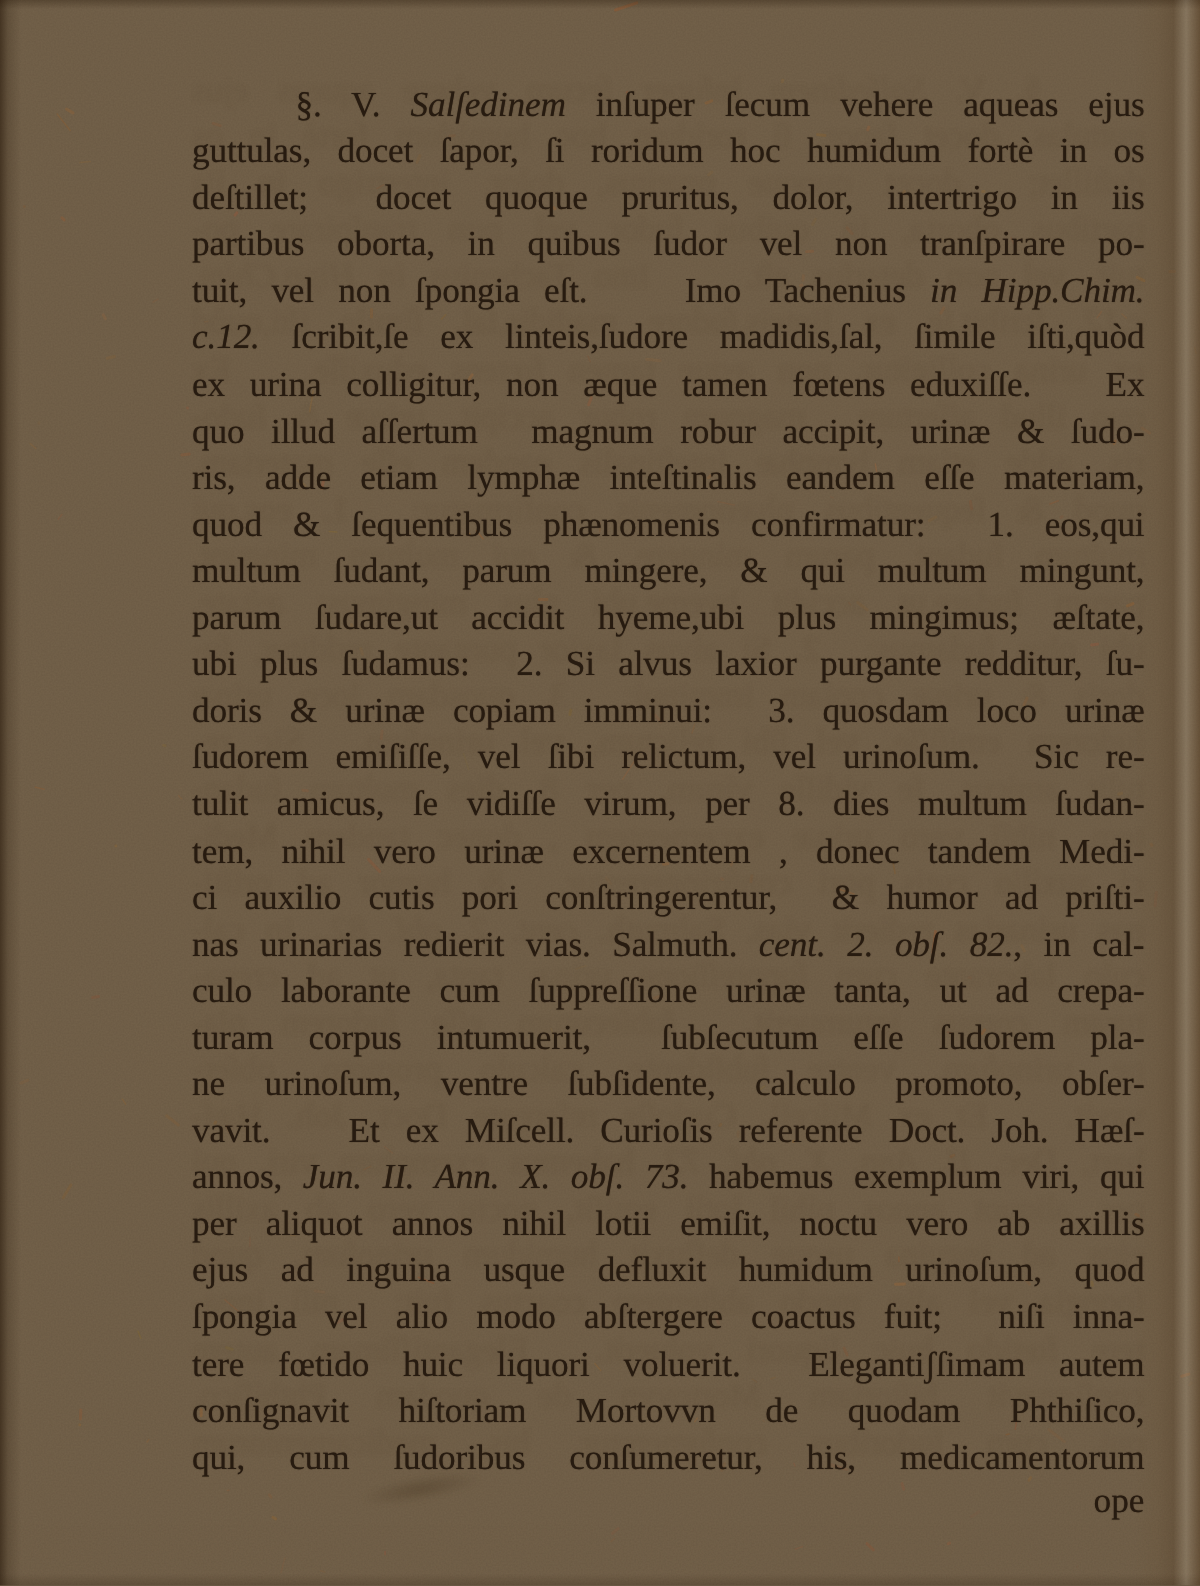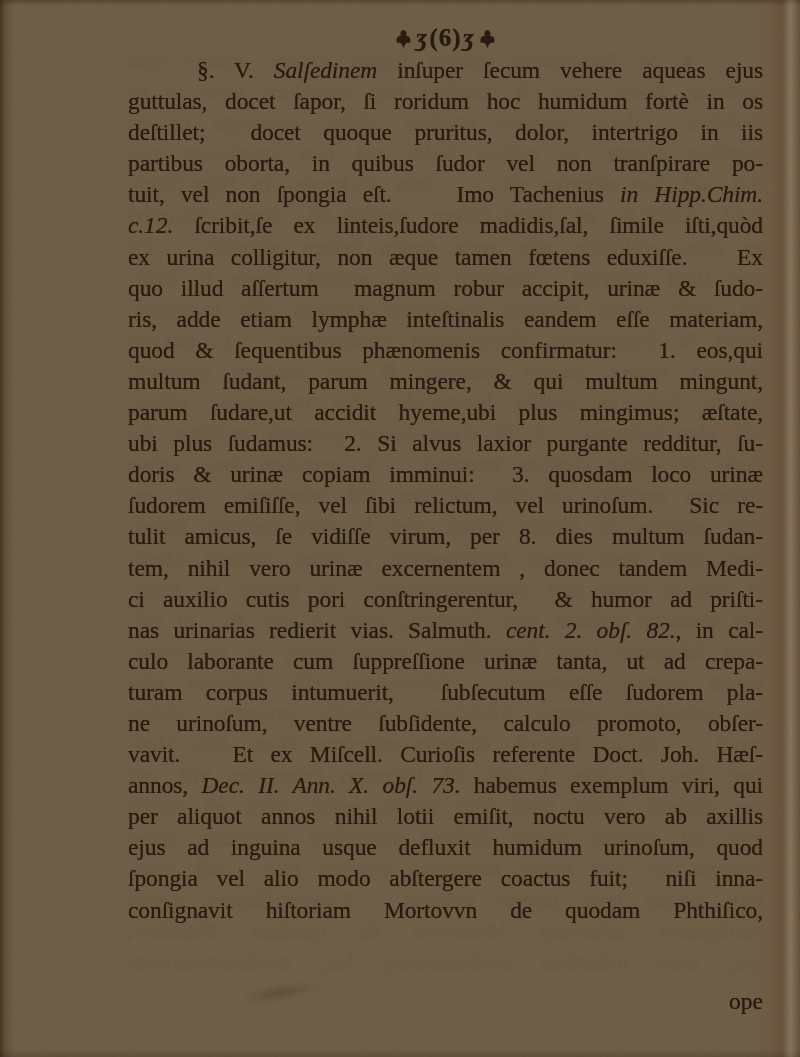--- a/index.html
+++ b/index.html
@@ -289,27 +289,20 @@
       <div class="line"><span>vavit.   Et ex Miſcell. Curioſis referente Doct. Joh. Hæſ-</span></div>
       <div class="line"><span>bart, </span><span class="it">Dec. II. Ann. X. obſ. 73.</span><span> habemus exemplum viri, qui</span></div>
       <div class="line"><span>per aliquot annos nihil lotii emiſit, noctu vero ab axillis</span></div>
       <div class="line"><span>ejus ad inguina usque defluxit humidum urinoſum, quod</span></div>
       <div class="line"><span>ſpongia vel alio modo abſtergere coactus fuit;  niſi inna-</span></div>
       <div class="line"><span>tere fœtido huic liquori voluerit.  Elegantiʃſimam autem</span></div>
       <div class="line"><span>conſignavit hiſtoriam Mortovvn de quodam Phthiſico,</span></div>
       <div class="line"><span>qui, cum ſudoribus conſumeretur, his, medicamentorum</span></div>
     </div>
 
-  <div class="header">
-    <span class="fleur flip"><svg viewBox="0 0 24 26" width="19" height="21">
-          <path d="M12 25 C11 18 7 16 4 17.5 C1.5 12.5 4.5 8 9 8.2 C6.8 5 8.8 1.8 12 1 C15.2 1.8 17.2 5 15 8.2 C19.5 8 22.5 12.5 20 17.5 C17 16 13 18 12 25 Z" fill="#2a1c10"></path>
-        </svg></span><span class="curl">ʒ</span><span>(6)</span><span class="curl">ʒ</span><span class="fleur"><svg viewBox="0 0 24 26" width="19" height="21">
-          <path d="M12 25 C11 18 7 16 4 17.5 C1.5 12.5 4.5 8 9 8.2 C6.8 5 8.8 1.8 12 1 C15.2 1.8 17.2 5 15 8.2 C19.5 8 22.5 12.5 20 17.5 C17 16 13 18 12 25 Z" fill="#2a1c10"></path>
-        </svg></span>
-  </div>
 
   <div class="text-block line-host">
       <div class="line indent"><span>§. V. </span><span class="it">Salſedinem</span><span> inſuper ſecum vehere aqueas ejus</span></div>
       <div class="line"><span>guttulas, docet ſapor, ſi roridum hoc humidum fortè in os</span></div>
       <div class="line"><span>deſtillet;  docet quoque pruritus, dolor, intertrigo in iis</span></div>
       <div class="line"><span>partibus oborta, in quibus ſudor vel non tranſpirare po-</span></div>
       <div class="line"><span>tuit, vel non ſpongia eſt.    Imo Tachenius </span><span class="it">in Hipp.Chim.</span></div>
       <div class="line"><span class="it">c.12.</span><span> ſcribit,ſe ex linteis,ſudore madidis,ſal, ſimile iſti,quòd</span></div>
       <div class="line"><span>ex urina colligitur, non æque tamen fœtens eduxiſſe.   Ex</span></div>
       <div class="line"><span>quo illud aſſertum  magnum robur accipit, urinæ &amp; ſudo-</span></div>
@@ -321,25 +314,27 @@
       <div class="line"><span>doris &amp; urinæ copiam imminui:  3. quosdam loco urinæ</span></div>
       <div class="line"><span>ſudorem emiſiſſe, vel ſibi relictum, vel urinoſum.  Sic re-</span></div>
       <div class="line"><span>tulit amicus, ſe vidiſſe virum, per 8. dies multum ſudan-</span></div>
       <div class="line"><span>tem, nihil vero urinæ excernentem , donec tandem Medi-</span></div>
       <div class="line"><span>ci auxilio cutis pori conſtringerentur,  &amp; humor ad priſti-</span></div>
       <div class="line"><span>nas urinarias redierit vias. Salmuth. </span><span class="it">cent. 2. obſ. 82.</span><span>, in cal-</span></div>
       <div class="line"><span>culo laborante cum ſuppreſſione urinæ tanta, ut ad crepa-</span></div>
       <div class="line"><span>turam corpus intumuerit,  ſubſecutum eſſe ſudorem pla-</span></div>
       <div class="line"><span>ne urinoſum, ventre ſubſidente, calculo promoto, obſer-</span></div>
       <div class="line"><span>vavit.   Et ex Miſcell. Curioſis referente Doct. Joh. Hæſ-</span></div>
-      <div class="line"><span>annos, </span><span class="it">Dec. II. Ann. X. obſ. 73.</span><span> habemus exemplum viri, qui</span></div>
+      <div class="line"><span>annos, </span><span class="it">Jun. II. Ann. X. obſ. 73.</span><span> habemus exemplum viri, qui</span></div>
       <div class="line"><span>per aliquot annos nihil lotii emiſit, noctu vero ab axillis</span></div>
       <div class="line"><span>ejus ad inguina usque defluxit humidum urinoſum, quod</span></div>
       <div class="line"><span>ſpongia vel alio modo abſtergere coactus fuit;  niſi inna-</span></div>
+      <div class="line"><span>tere fœtido huic liquori voluerit.  Elegantiʃſimam autem</span></div>
       <div class="line"><span>conſignavit hiſtoriam Mortovvn de quodam Phthiſico,</span></div>
+      <div class="line"><span>qui, cum ſudoribus conſumeretur, his, medicamentorum</span></div>
     </div>
 
   <div class="catchword-row">
     <span>ope</span>
   </div>
 
   <div class="smudge"></div>
 
   <div class="edge-left"></div>
   <div class="edge-top"></div>

